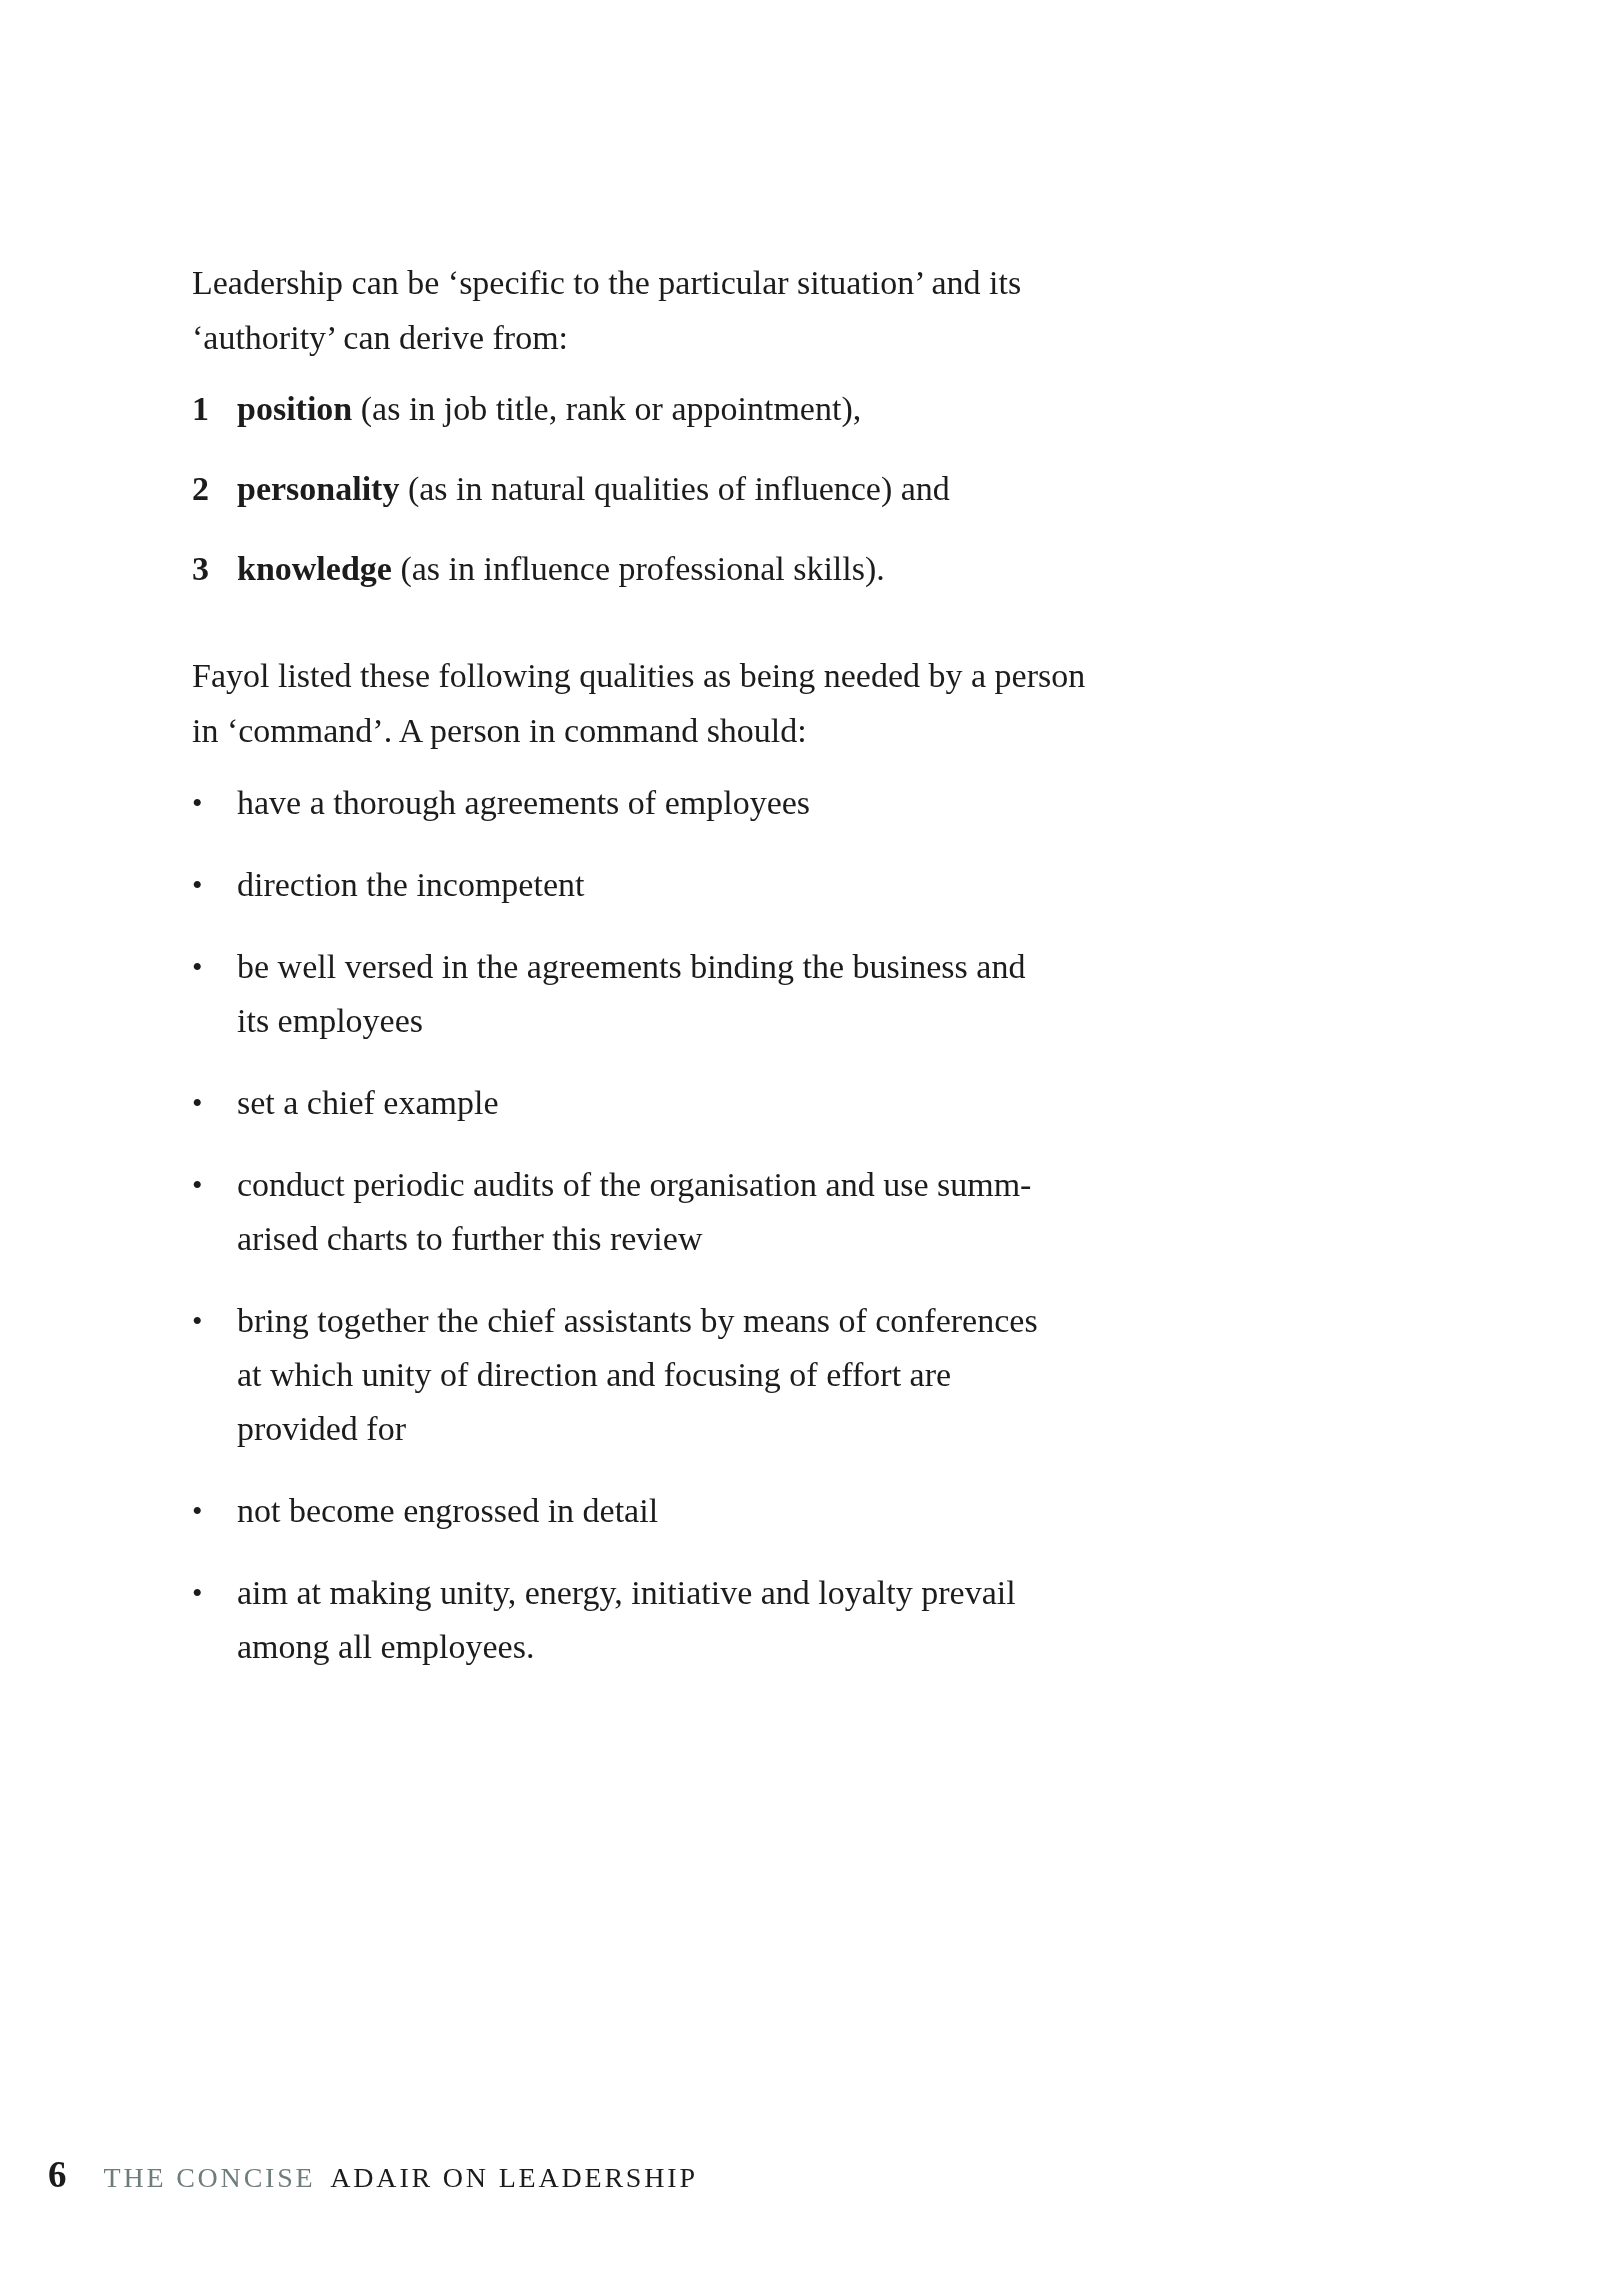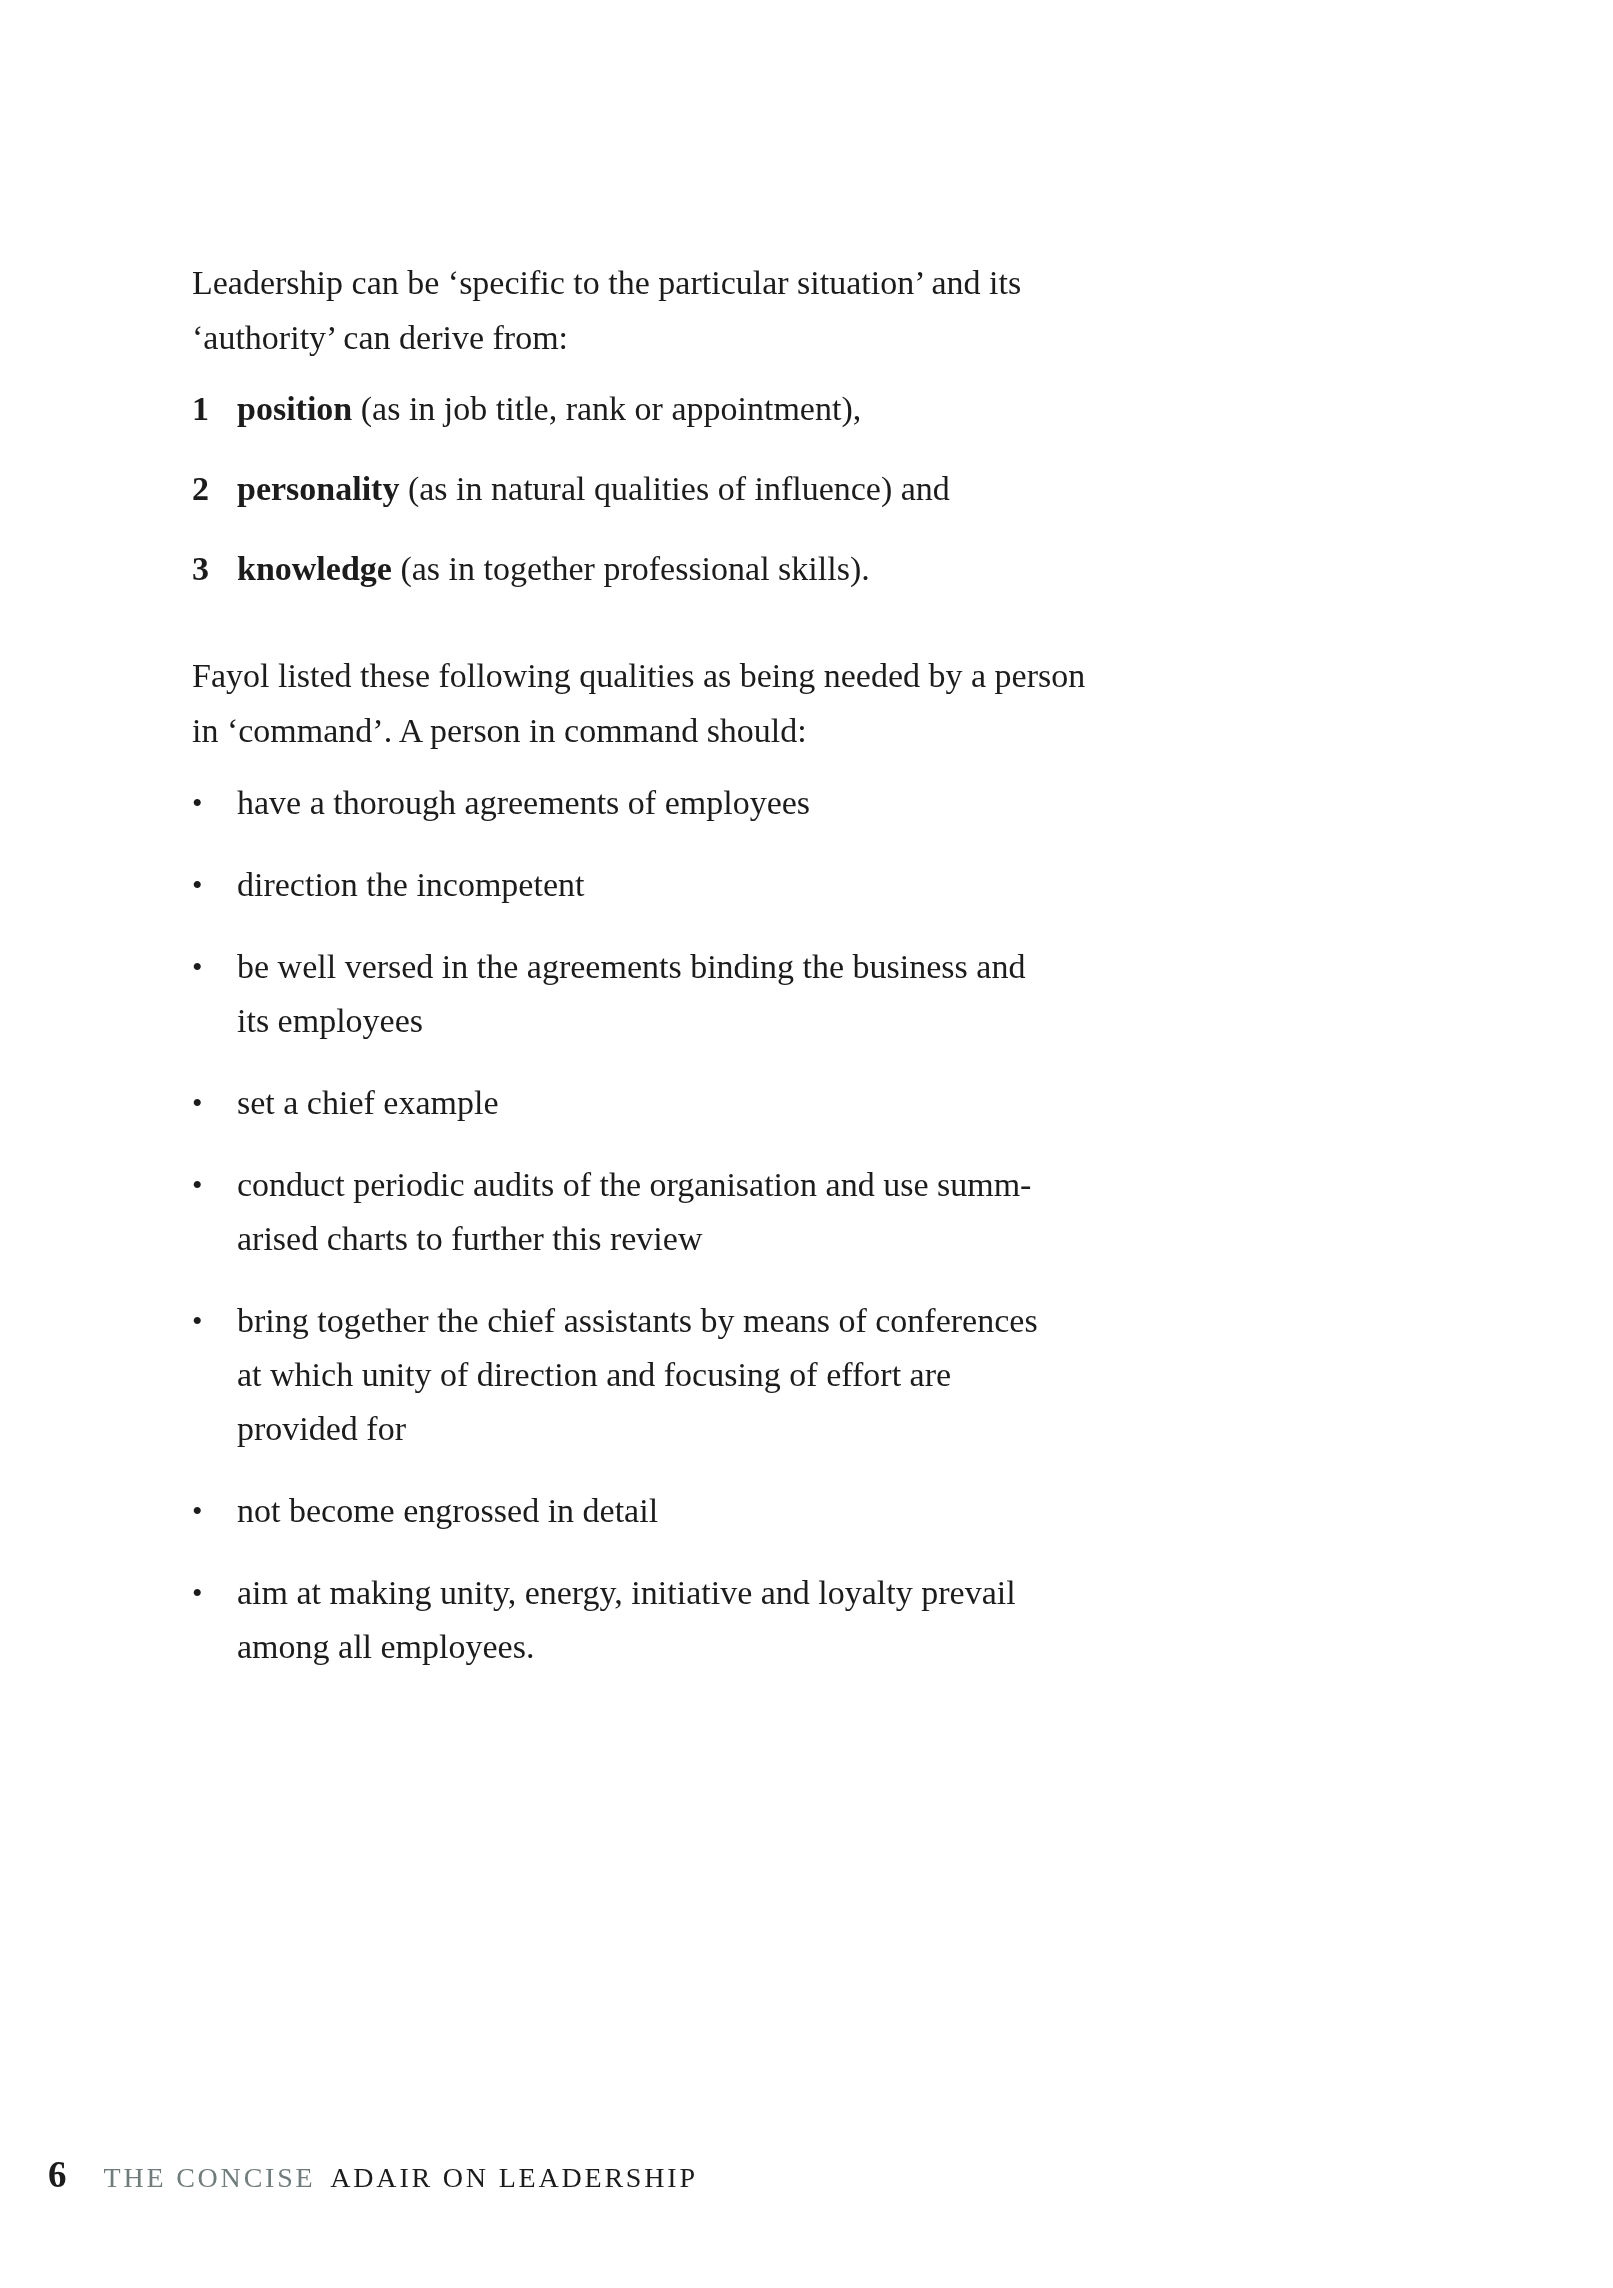--- a/index.html
+++ b/index.html
@@ -109,21 +109,21 @@
       <li class="list-row">
         <span class="marker num-marker">1</span>
         <span class="item-text"><span class="term">position</span><span> (as in job title, rank or appointment),</span></span>
       </li>
       <li class="list-row">
         <span class="marker num-marker">2</span>
         <span class="item-text"><span class="term">personality</span><span> (as in natural qualities of influence) and</span></span>
       </li>
       <li class="list-row">
         <span class="marker num-marker">3</span>
-        <span class="item-text"><span class="term">knowledge</span><span> (as in together professional skills).</span></span>
+        <span class="item-text"><span class="term">knowledge</span><span> (as in influence professional skills).</span></span>
       </li>
     </ol>
 
     <p class="para fayol">Fayol listed these following qualities as being needed by a person
 in ‘command’. A person in command should:</p>
 
     <ul class="list bullet-list">
       <li class="list-row">
         <span class="marker bullet-marker">•</span>
         <span class="item-text">have a thorough agreements of employees</span>

